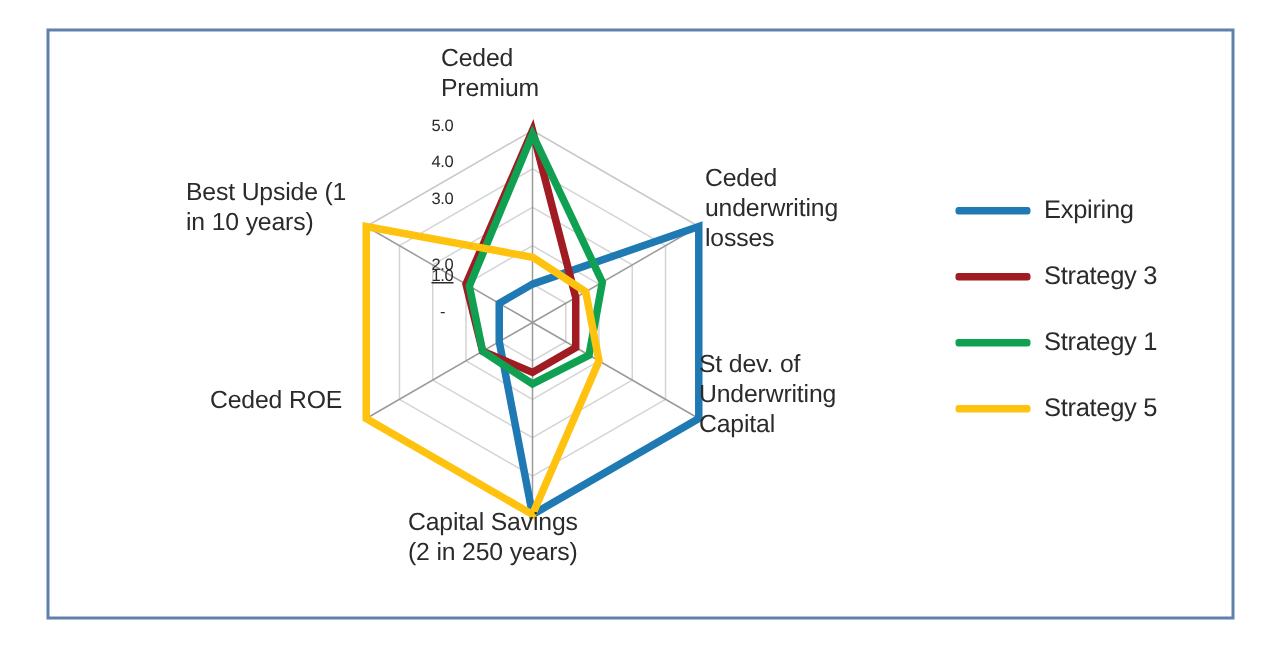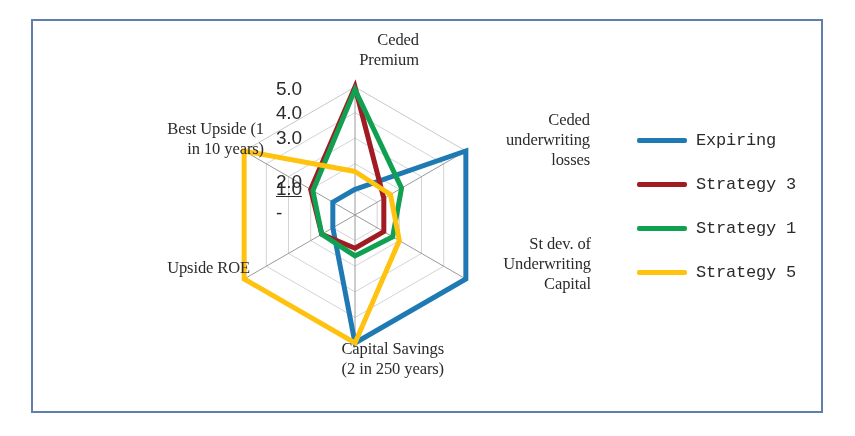--- a/index.html
+++ b/index.html
@@ -27,34 +27,34 @@
     position: absolute;
     left: 0; top: 0;
     width: 855px; height: 436px;
   }
   svg.radar {
     position: absolute;
     left: 0; top: 0;
   }
   .axis-label {
     position: absolute;
-    font-family: Liberation Serif, serif;
+    font-family: Liberation Sans, sans-serif;
     font-size: 16.5px;
     color: #2b2b2b;
-    text-align: right;
+    text-align: left;
     line-height: 1.20;
     white-space: pre-line;
     letter-spacing: -0.1px;
   }
   .tick-label {
     position: absolute;
     font-family: "Liberation Sans", sans-serif;
-    font-size: 19px;
+    font-size: 11px;
     color: #2b2b2b;
-    text-align: left;
+    text-align: center;
     letter-spacing: -0.2px;
   }
   #legend {
     position: absolute;
     left: 637px;
     top: 118px;
     width: 180px;
   }
   .legend-row {
     display: flex;
@@ -62,21 +62,21 @@
     height: 44px;
   }
   .legend-swatch {
     width: 50px;
     height: 5px;
     border-radius: 2px;
     flex: 0 0 auto;
   }
   .legend-text {
     margin-left: 9px;
-    font-family: Liberation Mono, monospace;
+    font-family: Liberation Sans, sans-serif;
     font-size: 17px;
     color: #2b2b2b;
     letter-spacing: -0.2px;
     white-space: nowrap;
   }
 </style>
 </head>
 <body>
 
 <div id="frame"></div>
@@ -109,21 +109,21 @@
       <div class="axis-label" style="left: 294px; top: 30px; width: 125px;">Ceded
 Premium</div>
       <div class="axis-label" style="left: 470px; top: 110px; width: 120px;">Ceded
 underwriting
 losses</div>
       <div class="axis-label" style="left: 466px; top: 234px; width: 125px;">St dev. of
 Underwriting
 Capital</div>
       <div class="axis-label" style="left: 272px; top: 339px; width: 172px;">Capital Savings
 (2 in 250 years)</div>
-      <div class="axis-label" style="left: 140px; top: 258px; width: 110px;">Upside ROE</div>
+      <div class="axis-label" style="left: 140px; top: 258px; width: 110px;">Ceded ROE</div>
       <div class="axis-label" style="left: 124px; top: 119px; width: 140px;">Best Upside (1
 in 10 years)</div>
     </div>
   <div id="tick-label-layer">
       <div class="tick-label" style="left: 276px; top: 78px; width: 38px;">5.0</div>
       <div class="tick-label" style="left: 276px; top: 102px; width: 38px;">4.0</div>
       <div class="tick-label" style="left: 276px; top: 127px; width: 38px;">3.0</div>
       <div class="tick-label" style="left: 276px; top: 152px; width: 38px; margin-top: 19px;">2.0</div>
       <div class="tick-label" style="left: 276px; top: 178px; width: 38px; text-decoration: underline;">1.0</div>
       <div class="tick-label" style="left: 276px; top: 202px; width: 38px;">-</div>

